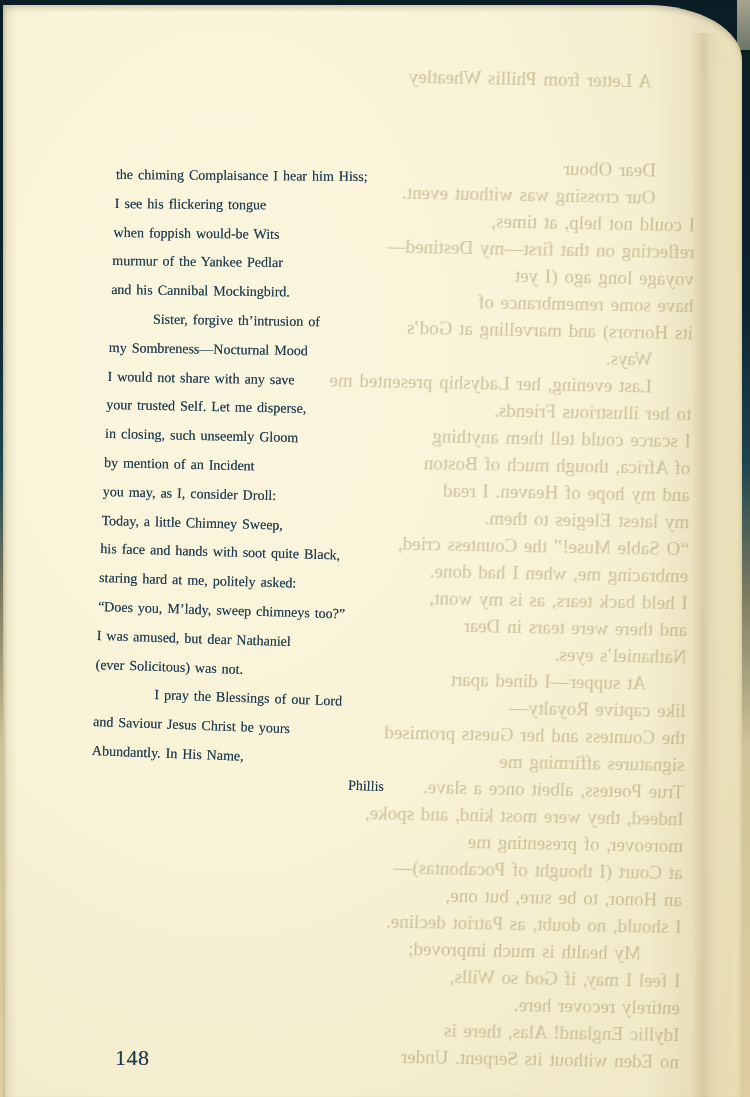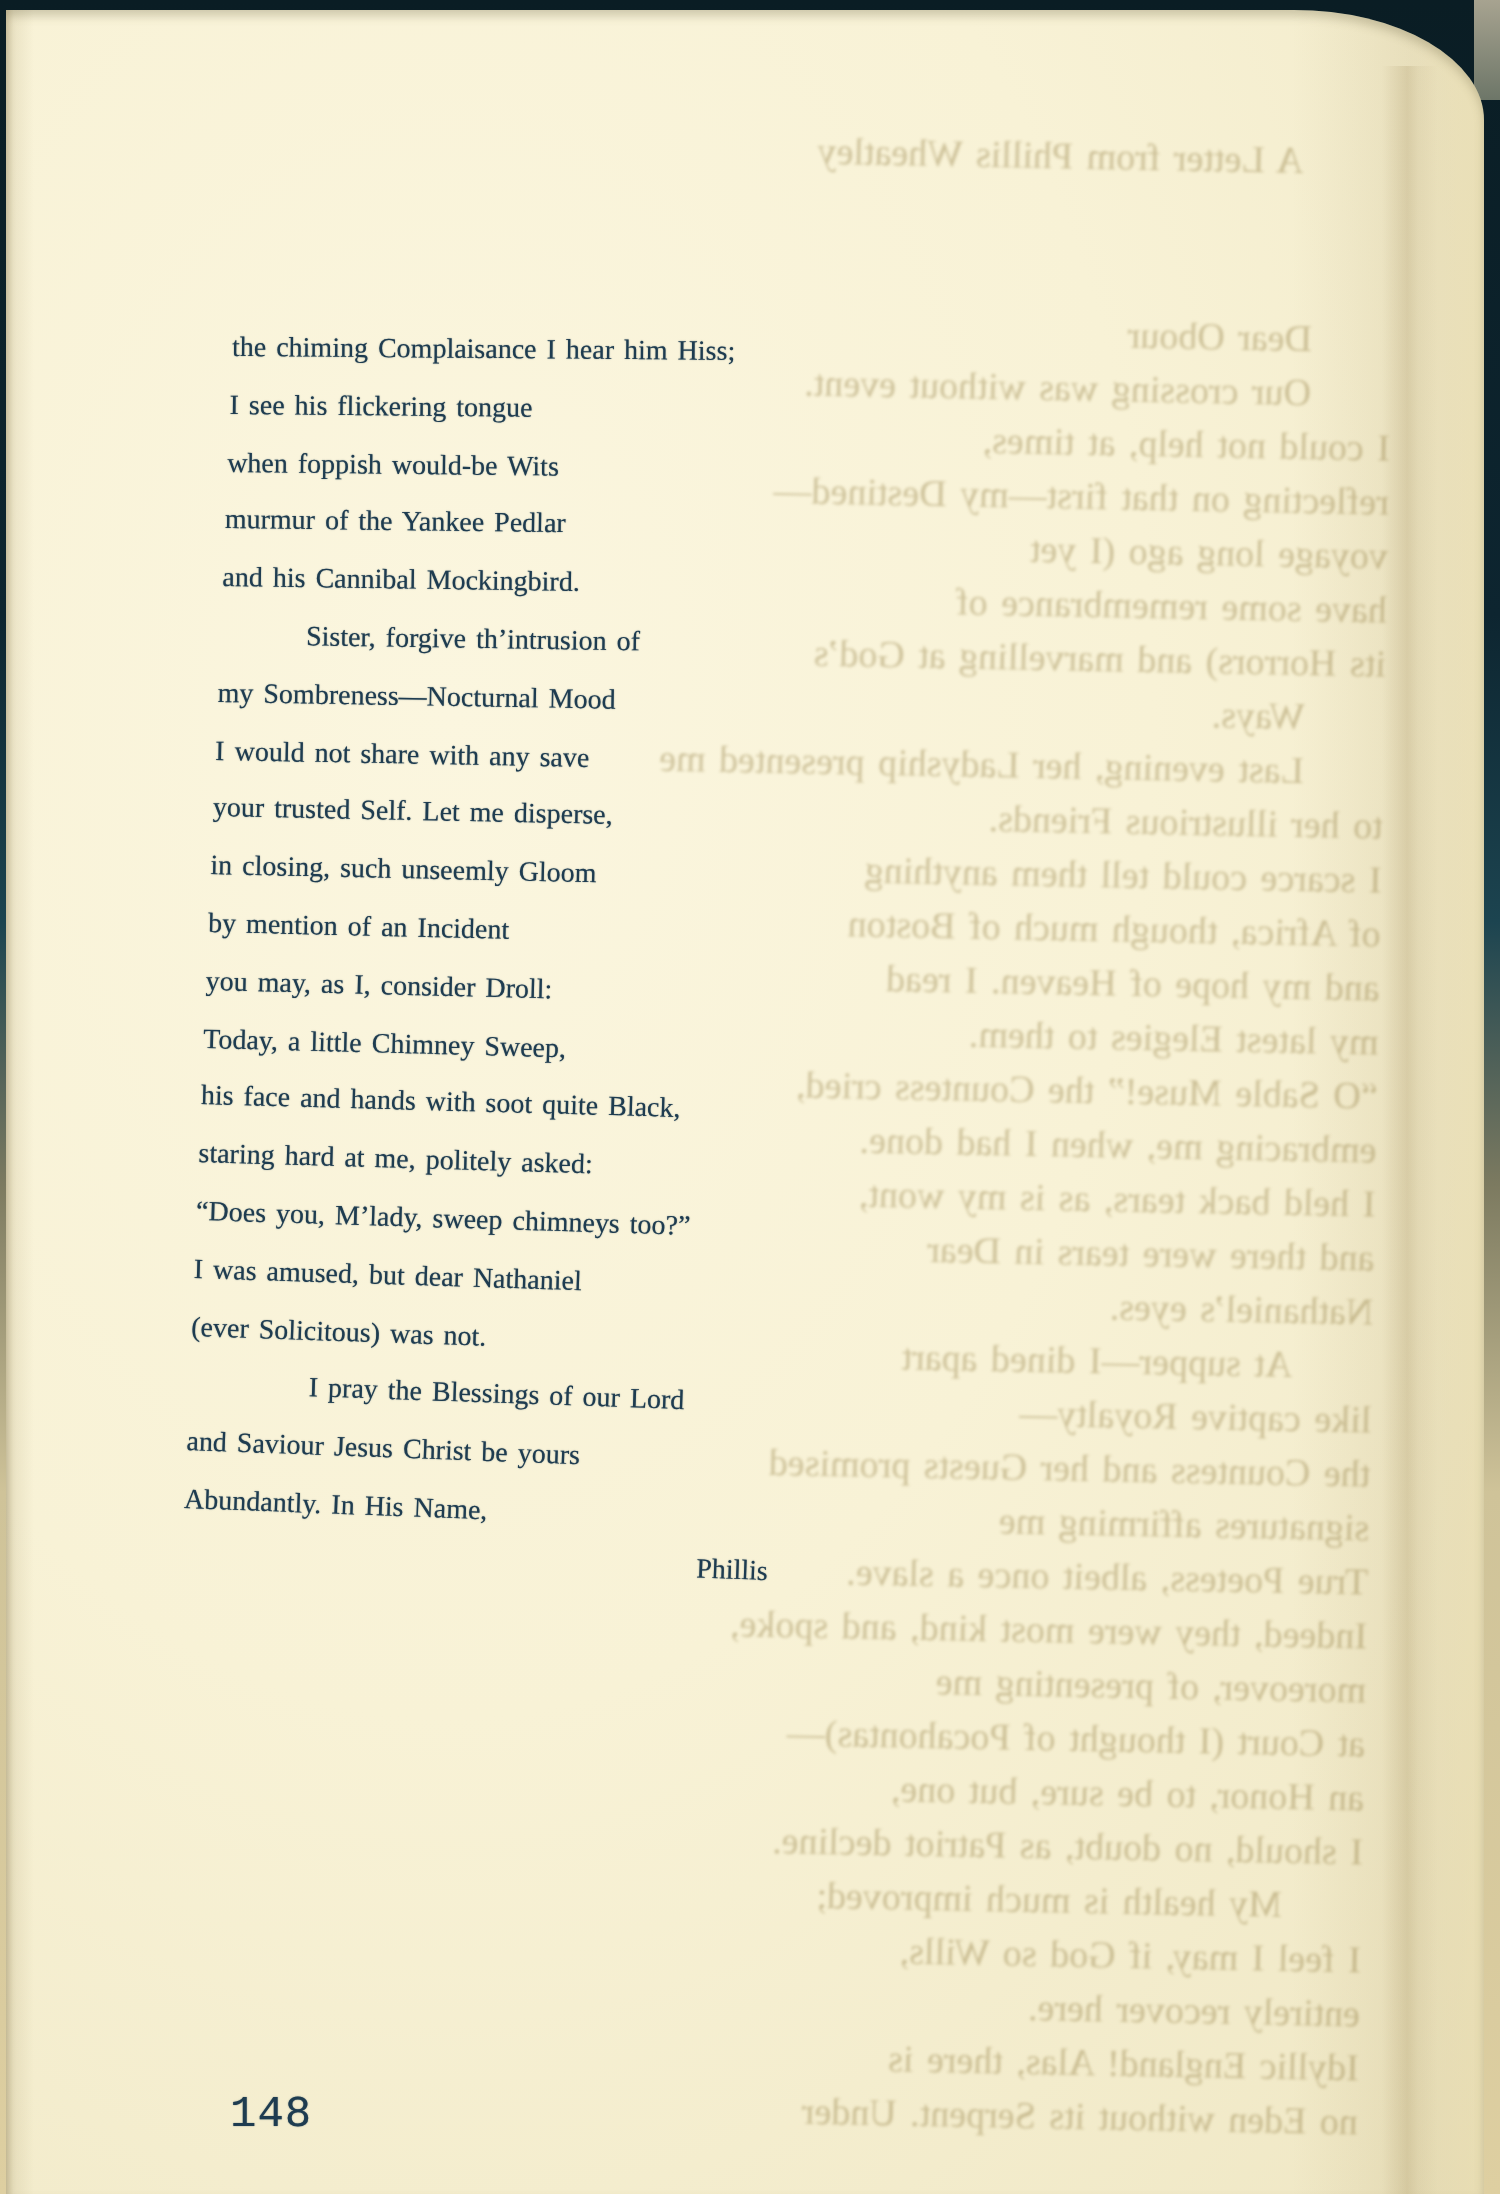--- a/index.html
+++ b/index.html
@@ -60,21 +60,20 @@
   .ind2  { padding-left:60px; }
   .signature {
     margin-top:10px; margin-left:256px;
     transform:translateX(-24px) rotate(2.1deg);
   }
   .page-number {
     position:absolute; left:112px; top:1040px;
     font-size:22px; letter-spacing:.5px;
     color:var(--ink,#1e3c50);
     text-shadow:0 0 .6px rgba(25,55,75,.7);
-    font-family:Liberation Mono, monospace;
   }
 </style>
 </head>
 <body>
 
 <div class="cover"></div>
 <div class="corner-noise"></div>
 
 <div class="sheet">
 

